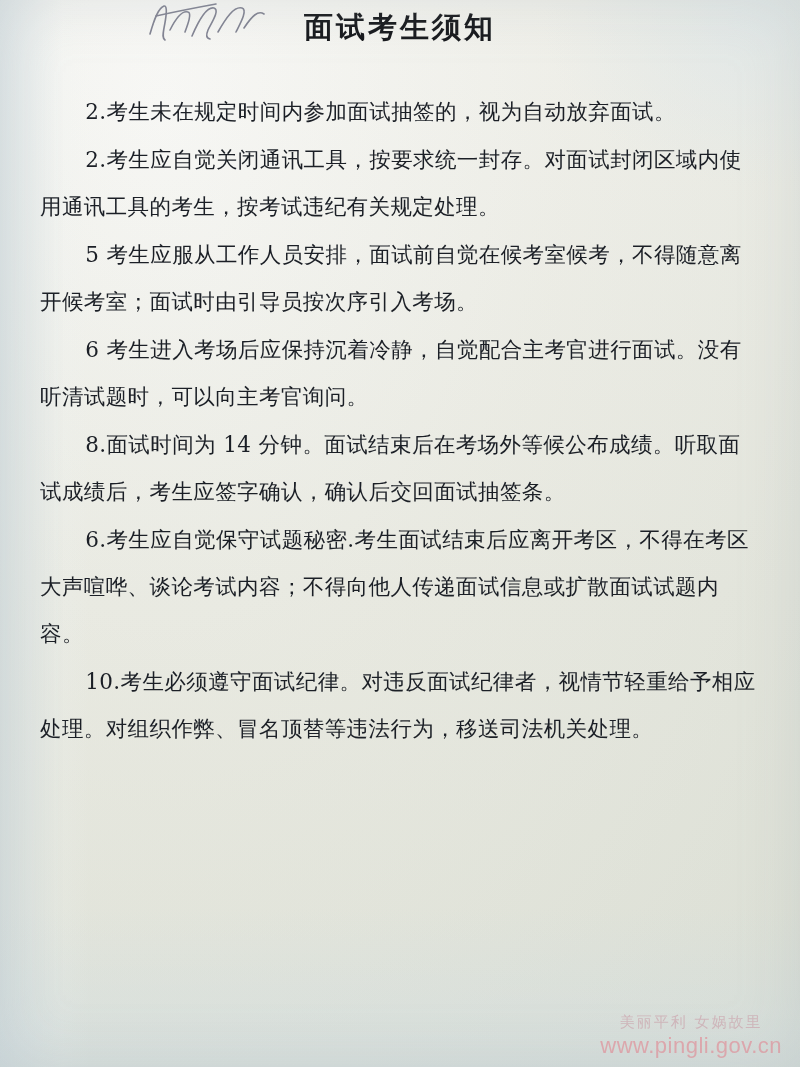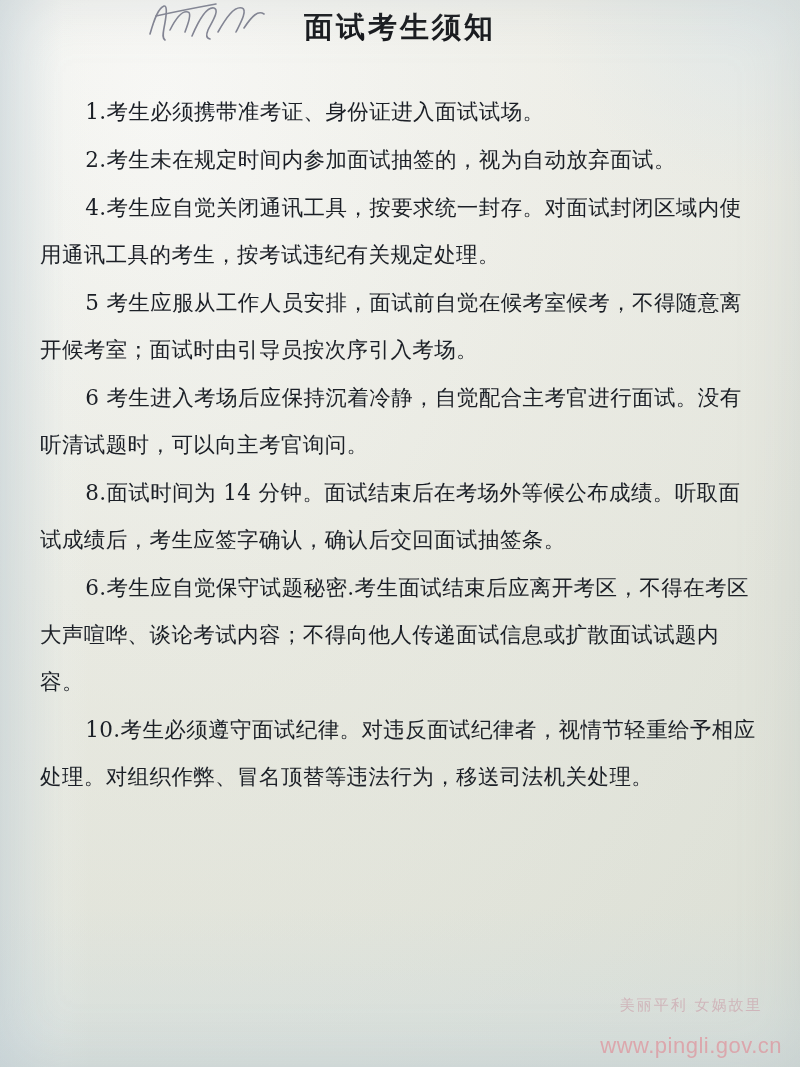--- a/index.html
+++ b/index.html
@@ -87,21 +87,21 @@
     bottom: 8px;
     text-align: center;
     color: #d8b0b4;
     pointer-events: none;
   }
   .wm-cn {
     font-size: 15px;
     color: #cfb0b6;
     letter-spacing: 2px;
     opacity: 0.85;
-    margin-bottom: 18px;
+    margin-bottom: 1px;
   }
   .wm-url {
     font-size: 22px;
     color: #e0a7ad;
     font-family: Liberation Sans, sans-serif;
     letter-spacing: 0.5px;
   }
 
   
   .edge {
@@ -126,23 +126,22 @@
       <path d="M52,36 C58,22 66,6 74,8 C80,10 72,22 68,30 C66,35 66,38 70,39"></path>
       <path d="M78,32 C86,18 94,6 102,8 C108,10 100,24 96,32"></path>
       <path d="M104,28 C112,16 118,10 124,14"></path>
       <path d="M16,16 C34,12 54,8 76,4"></path>
     </g>
   </svg>
 
   <div class="doc-title">面试考生须知</div>
 
   <div class="body-text">
-    <p class="para">1.考生必须携带准考证、身份证进入面试试场。</p>
     <p class="para">2.考生未在规定时间内参加面试抽签的，视为自动放弃面试。</p>
-    <p class="para">4.考生应自觉关闭通讯工具，按要求统一封存。对面试封闭区域内使用通讯工具的考生，按考试违纪有关规定处理。</p>
+    <p class="para">2.考生应自觉关闭通讯工具，按要求统一封存。对面试封闭区域内使用通讯工具的考生，按考试违纪有关规定处理。</p>
     <p class="para">5 考生应服从工作人员安排，面试前自觉在候考室候考，不得随意离开候考室；面试时由引导员按次序引入考场。</p>
     <p class="para">6 考生进入考场后应保持沉着冷静，自觉配合主考官进行面试。没有听清试题时，可以向主考官询问。</p>
     <p class="para">8.面试时间为 14 分钟。面试结束后在考场外等候公布成绩。听取面试成绩后，考生应签字确认，确认后交回面试抽签条。</p>
     <p class="para">6.考生应自觉保守试题秘密.考生面试结束后应离开考区，不得在考区大声喧哗、谈论考试内容；不得向他人传递面试信息或扩散面试试题内容。</p>
     <p class="para">10.考生必须遵守面试纪律。对违反面试纪律者，视情节轻重给予相应处理。对组织作弊、冒名顶替等违法行为，移送司法机关处理。</p>
   </div>
 
   <div class="watermark">
     <div class="wm-cn">美丽平利 女娲故里</div>
     <div class="wm-url">www.pingli.gov.cn</div>

